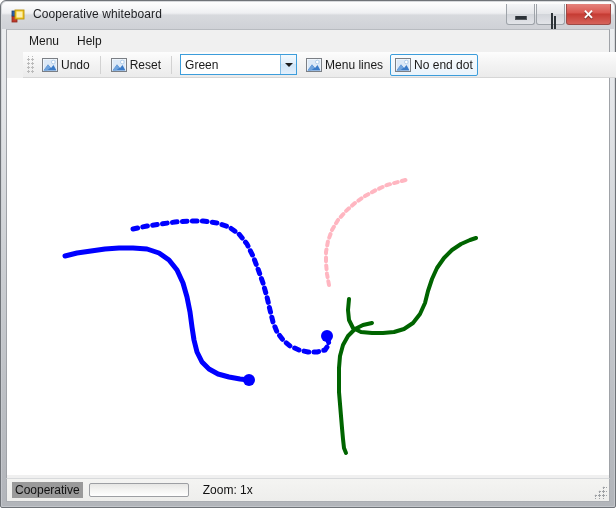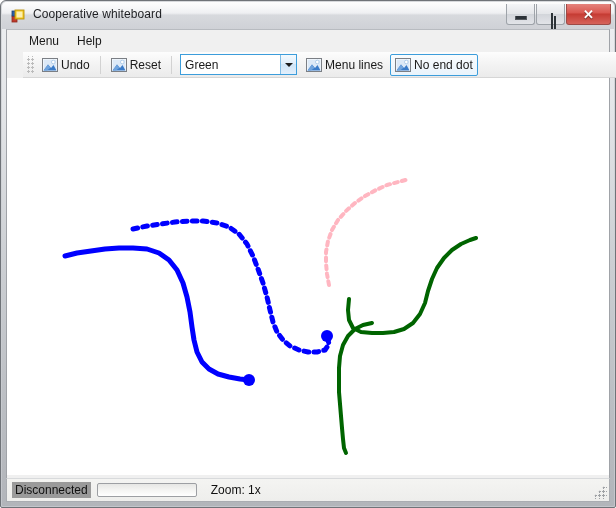--- a/index.html
+++ b/index.html
@@ -426,18 +426,18 @@
           <path d="M 126,151 L 140,148 L 154,146 L 168,144 L 182,143 L 196,143 L 210,145 L 222,149 L 232,156 L 240,166 L 246,178 L 251,191 L 256,205 L 260,219 L 263,232 L 266,244 L 270,254 L 276,262 L 283,268 L 292,272 L 301,274 L 310,274 L 318,272 L 322,266 L 320,258" fill="none" stroke="#0000ff" stroke-width="5" stroke-linecap="round" stroke-linejoin="round" stroke-dasharray="4.75 5.25"></path>
           <circle cx="320" cy="258" r="6" fill="#0000ff"></circle>
           <path d="M 322,207 L 320,196 L 319,185 L 319,174 L 321,163 L 325,152 L 331,142 L 339,133 L 348,125 L 358,118 L 369,112 L 380,107 L 391,104 L 402,101" fill="none" stroke="#ffb6c1" stroke-width="4" stroke-linecap="round" stroke-linejoin="round" stroke-dasharray="3.8 4.2"></path>
           <path d="M 342,221 L 341,232 L 342,242 L 346,250 L 354,254 L 365,255 L 376,255 L 387,254 L 397,251 L 406,245 L 413,236 L 418,225 L 421,213 L 425,201 L 430,190 L 437,180 L 445,172 L 454,166 L 463,162 L 469,160" fill="none" stroke="#006400" stroke-width="4" stroke-linecap="round" stroke-linejoin="round"></path>
           <path d="M 365,245 L 356,247 L 348,251 L 341,258 L 336,267 L 333,278 L 332,290 L 332,302 L 332,314 L 333,326 L 334,338 L 335,350 L 336,361 L 337,370 L 339,375" fill="none" stroke="#006400" stroke-width="4" stroke-linecap="round" stroke-linejoin="round"></path>
         </svg>
     </div>
   </div>
 
   <div class="statusbar">
-    <span class="status-label">Disconnected</span>
+    <span class="status-label">Cooperative</span>
     <span class="status-progress"></span>
     <span class="status-zoom">Zoom:  1x</span>
     <span class="resize-grip"></span>
   </div>
 </div>
 
 </body></html>

